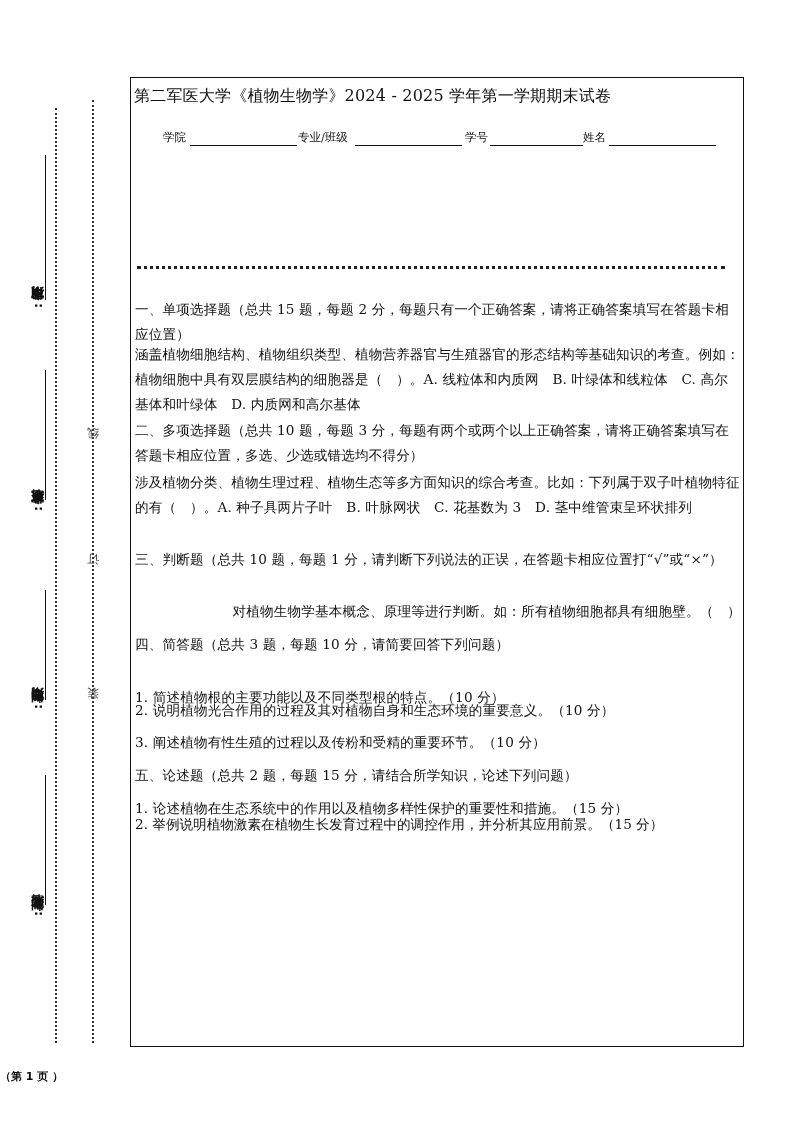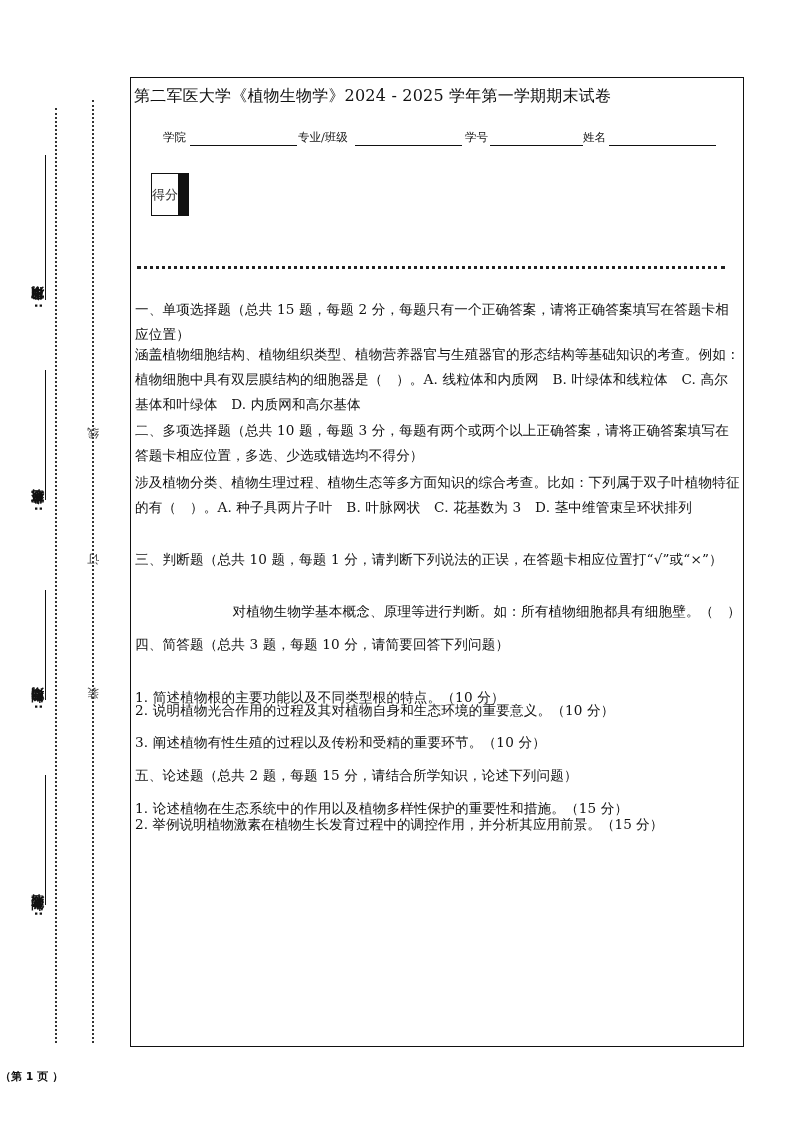--- a/index.html
+++ b/index.html
@@ -63,33 +63,20 @@
   <span class="lbl" style="left:135px;">专业/班级</span>
   <span class="ul" style="left:192px; width:107px;"></span>
   <span class="lbl" style="left:302px;">学号</span>
   <span class="ul" style="left:327px; width:93px;"></span>
   <span class="lbl" style="left:420px;">姓名</span>
   <span class="ul" style="left:446px; width:107px;"></span>
 </div>
 
 <table class="score">
   <tbody>
-  <tr style="height:42px;">
-    <td style="line-height:20px;">得分</td>
-    <td></td>
-    <td></td>
-    <td></td>
-    <td></td>
-    <td></td>
-    <td></td>
-    <td></td>
-    <td></td>
-    <td></td>
-    <td></td>
-  </tr>
 </tbody>
   </table>
 
 <div class="dotsep"></div>
 
 <div class="para" style="top:297px;">一、单项选择题（总共 15 题，每题 2 分，每题只有一个正确答案，请将正确答案填写在答题卡相应位置）</div>
 <div class="para" style="top:342px;">涵盖植物细胞结构、植物组织类型、植物营养器官与生殖器官的形态结构等基础知识的考查。例如：植物细胞中具有双层膜结构的细胞器是（　）。A. 线粒体和内质网　B. 叶绿体和线粒体　C. 高尔基体和叶绿体　D. 内质网和高尔基体</div>
 <div class="para" style="top:418px;"> 二、多项选择题（总共 10 题，每题 3 分，每题有两个或两个以上正确答案，请将正确答案填写在答题卡相应位置，多选、少选或错选均不得分）</div>
 <div class="para" style="top:470px;">涉及植物分类、植物生理过程、植物生态等多方面知识的综合考查。比如：下列属于双子叶植物特征的有（　）。A. 种子具两片子叶　B. 叶脉网状　C. 花基数为 3　D. 茎中维管束呈环状排列</div>
 <div class="para" style="top:547px;"> 三、判断题（总共 10 题，每题 1 分，请判断下列说法的正误，在答题卡相应位置打“√”或“×”）</div>

